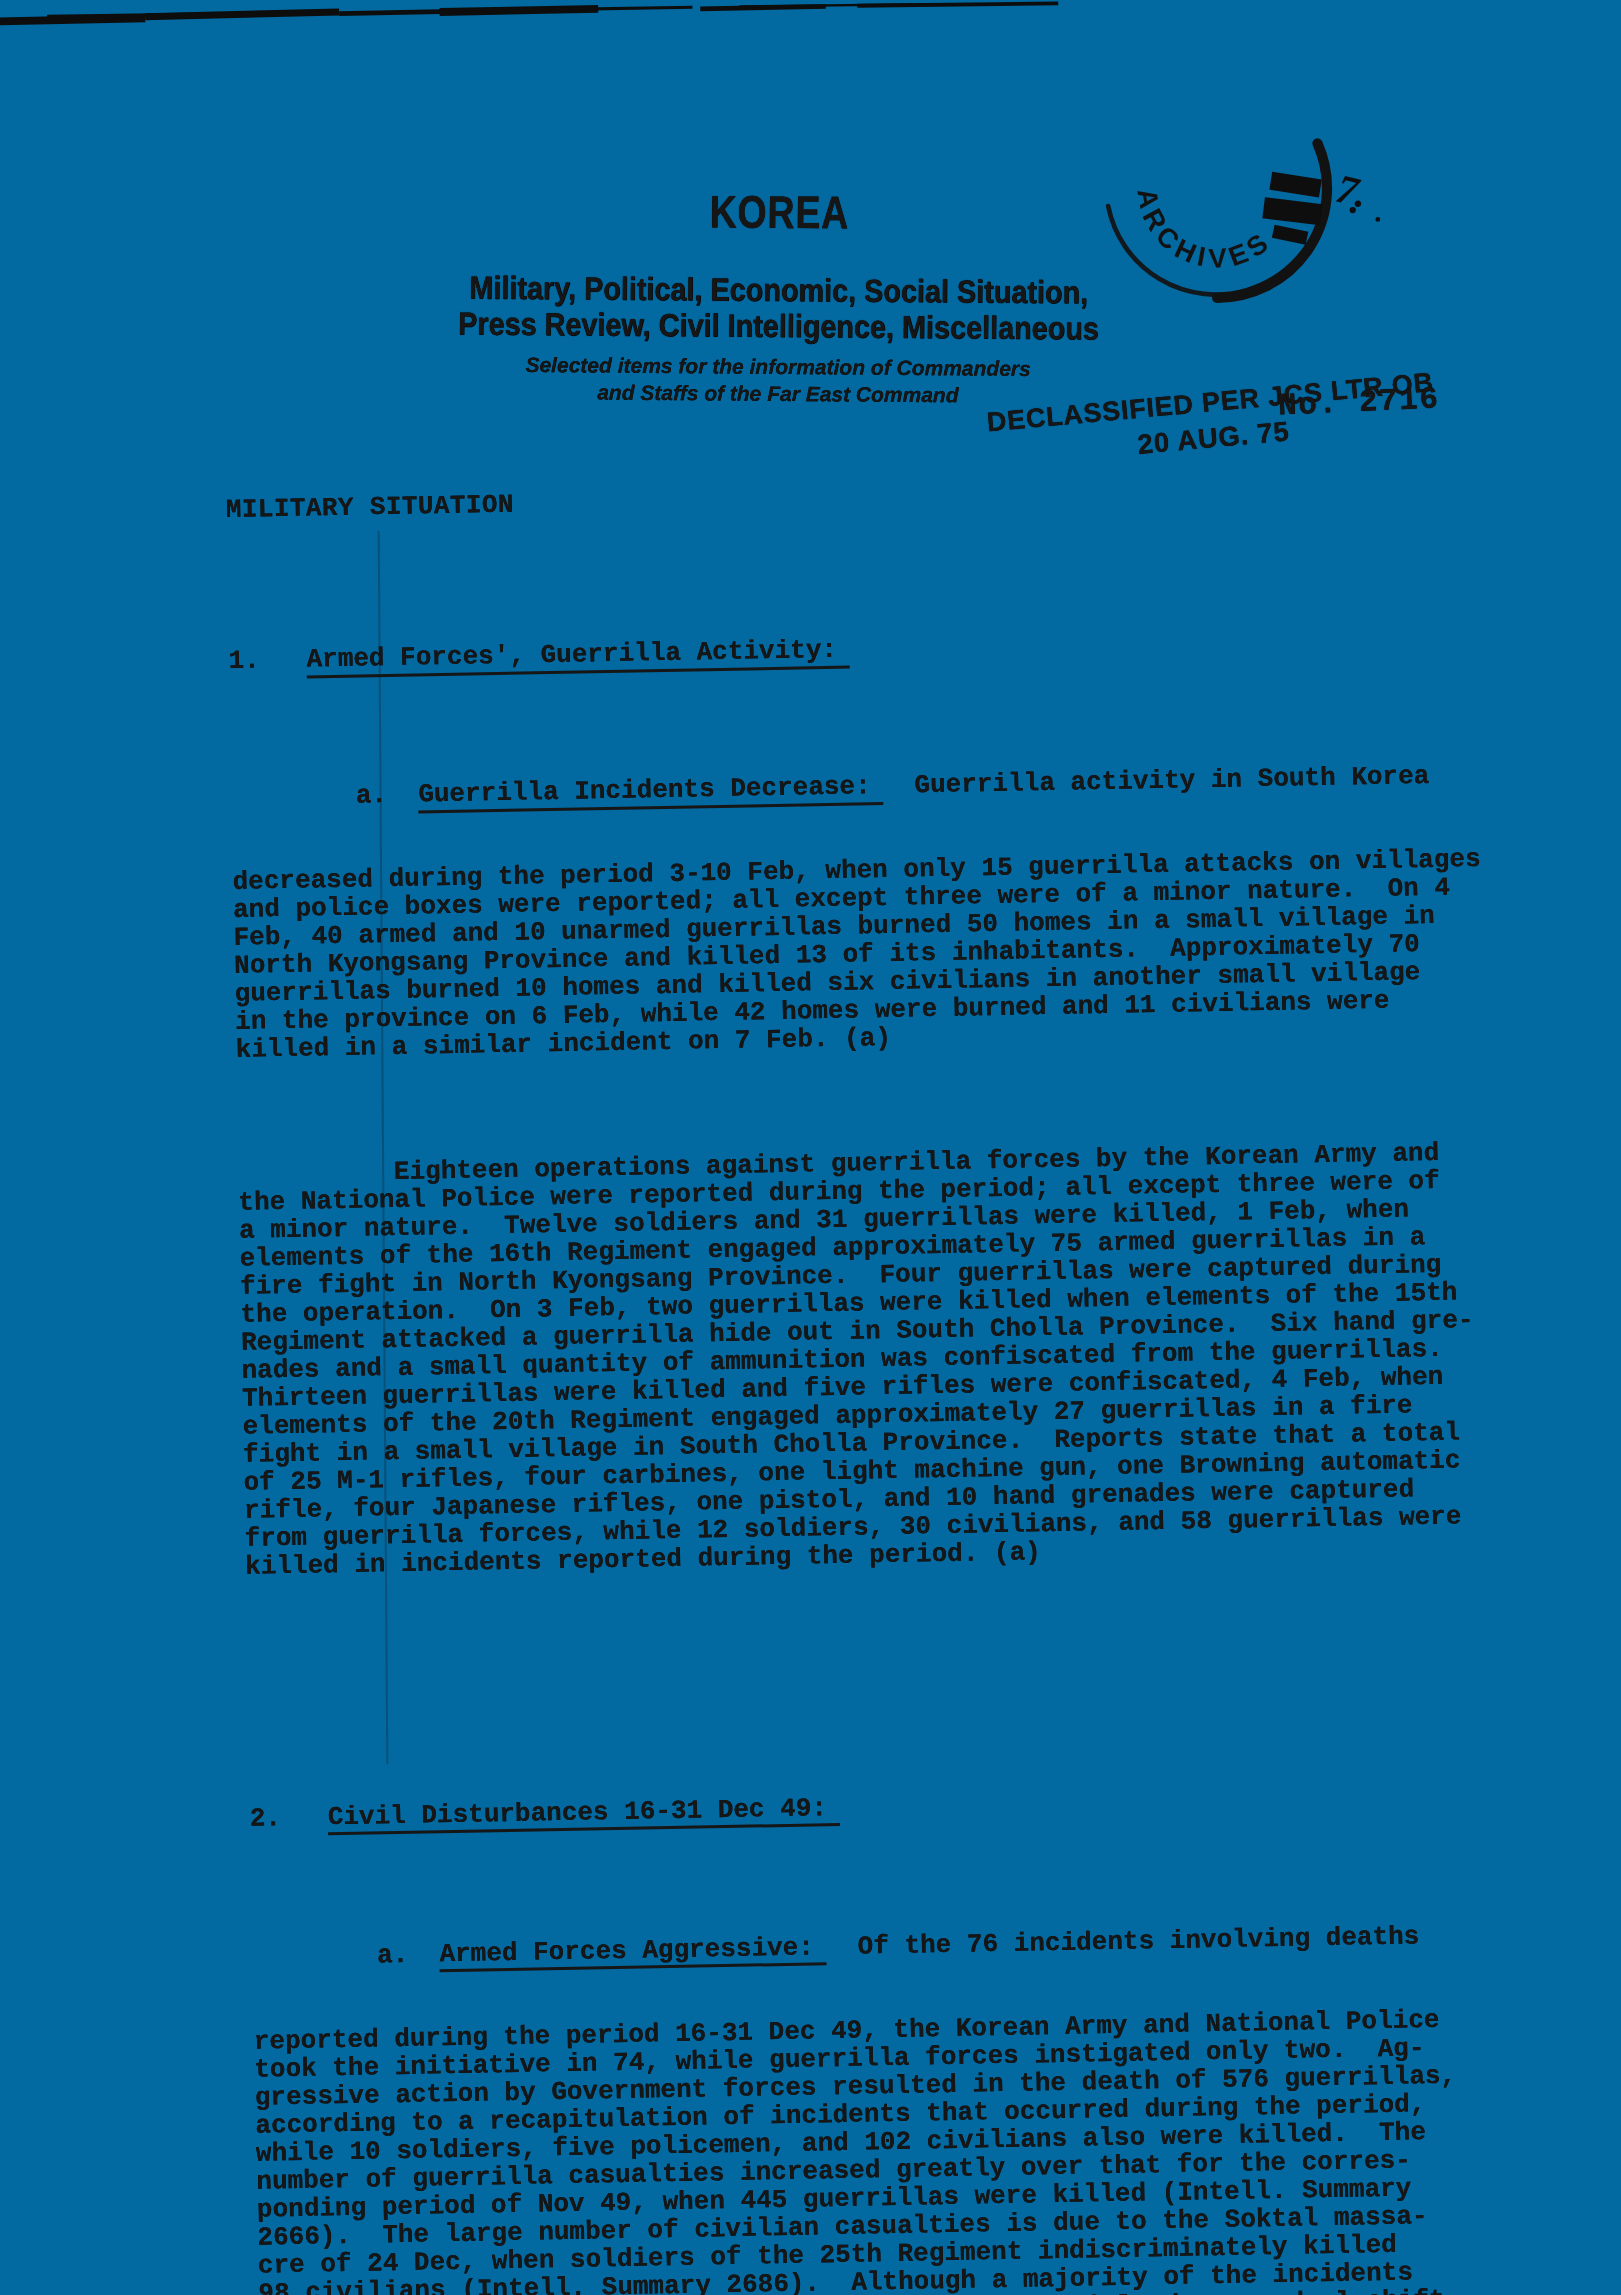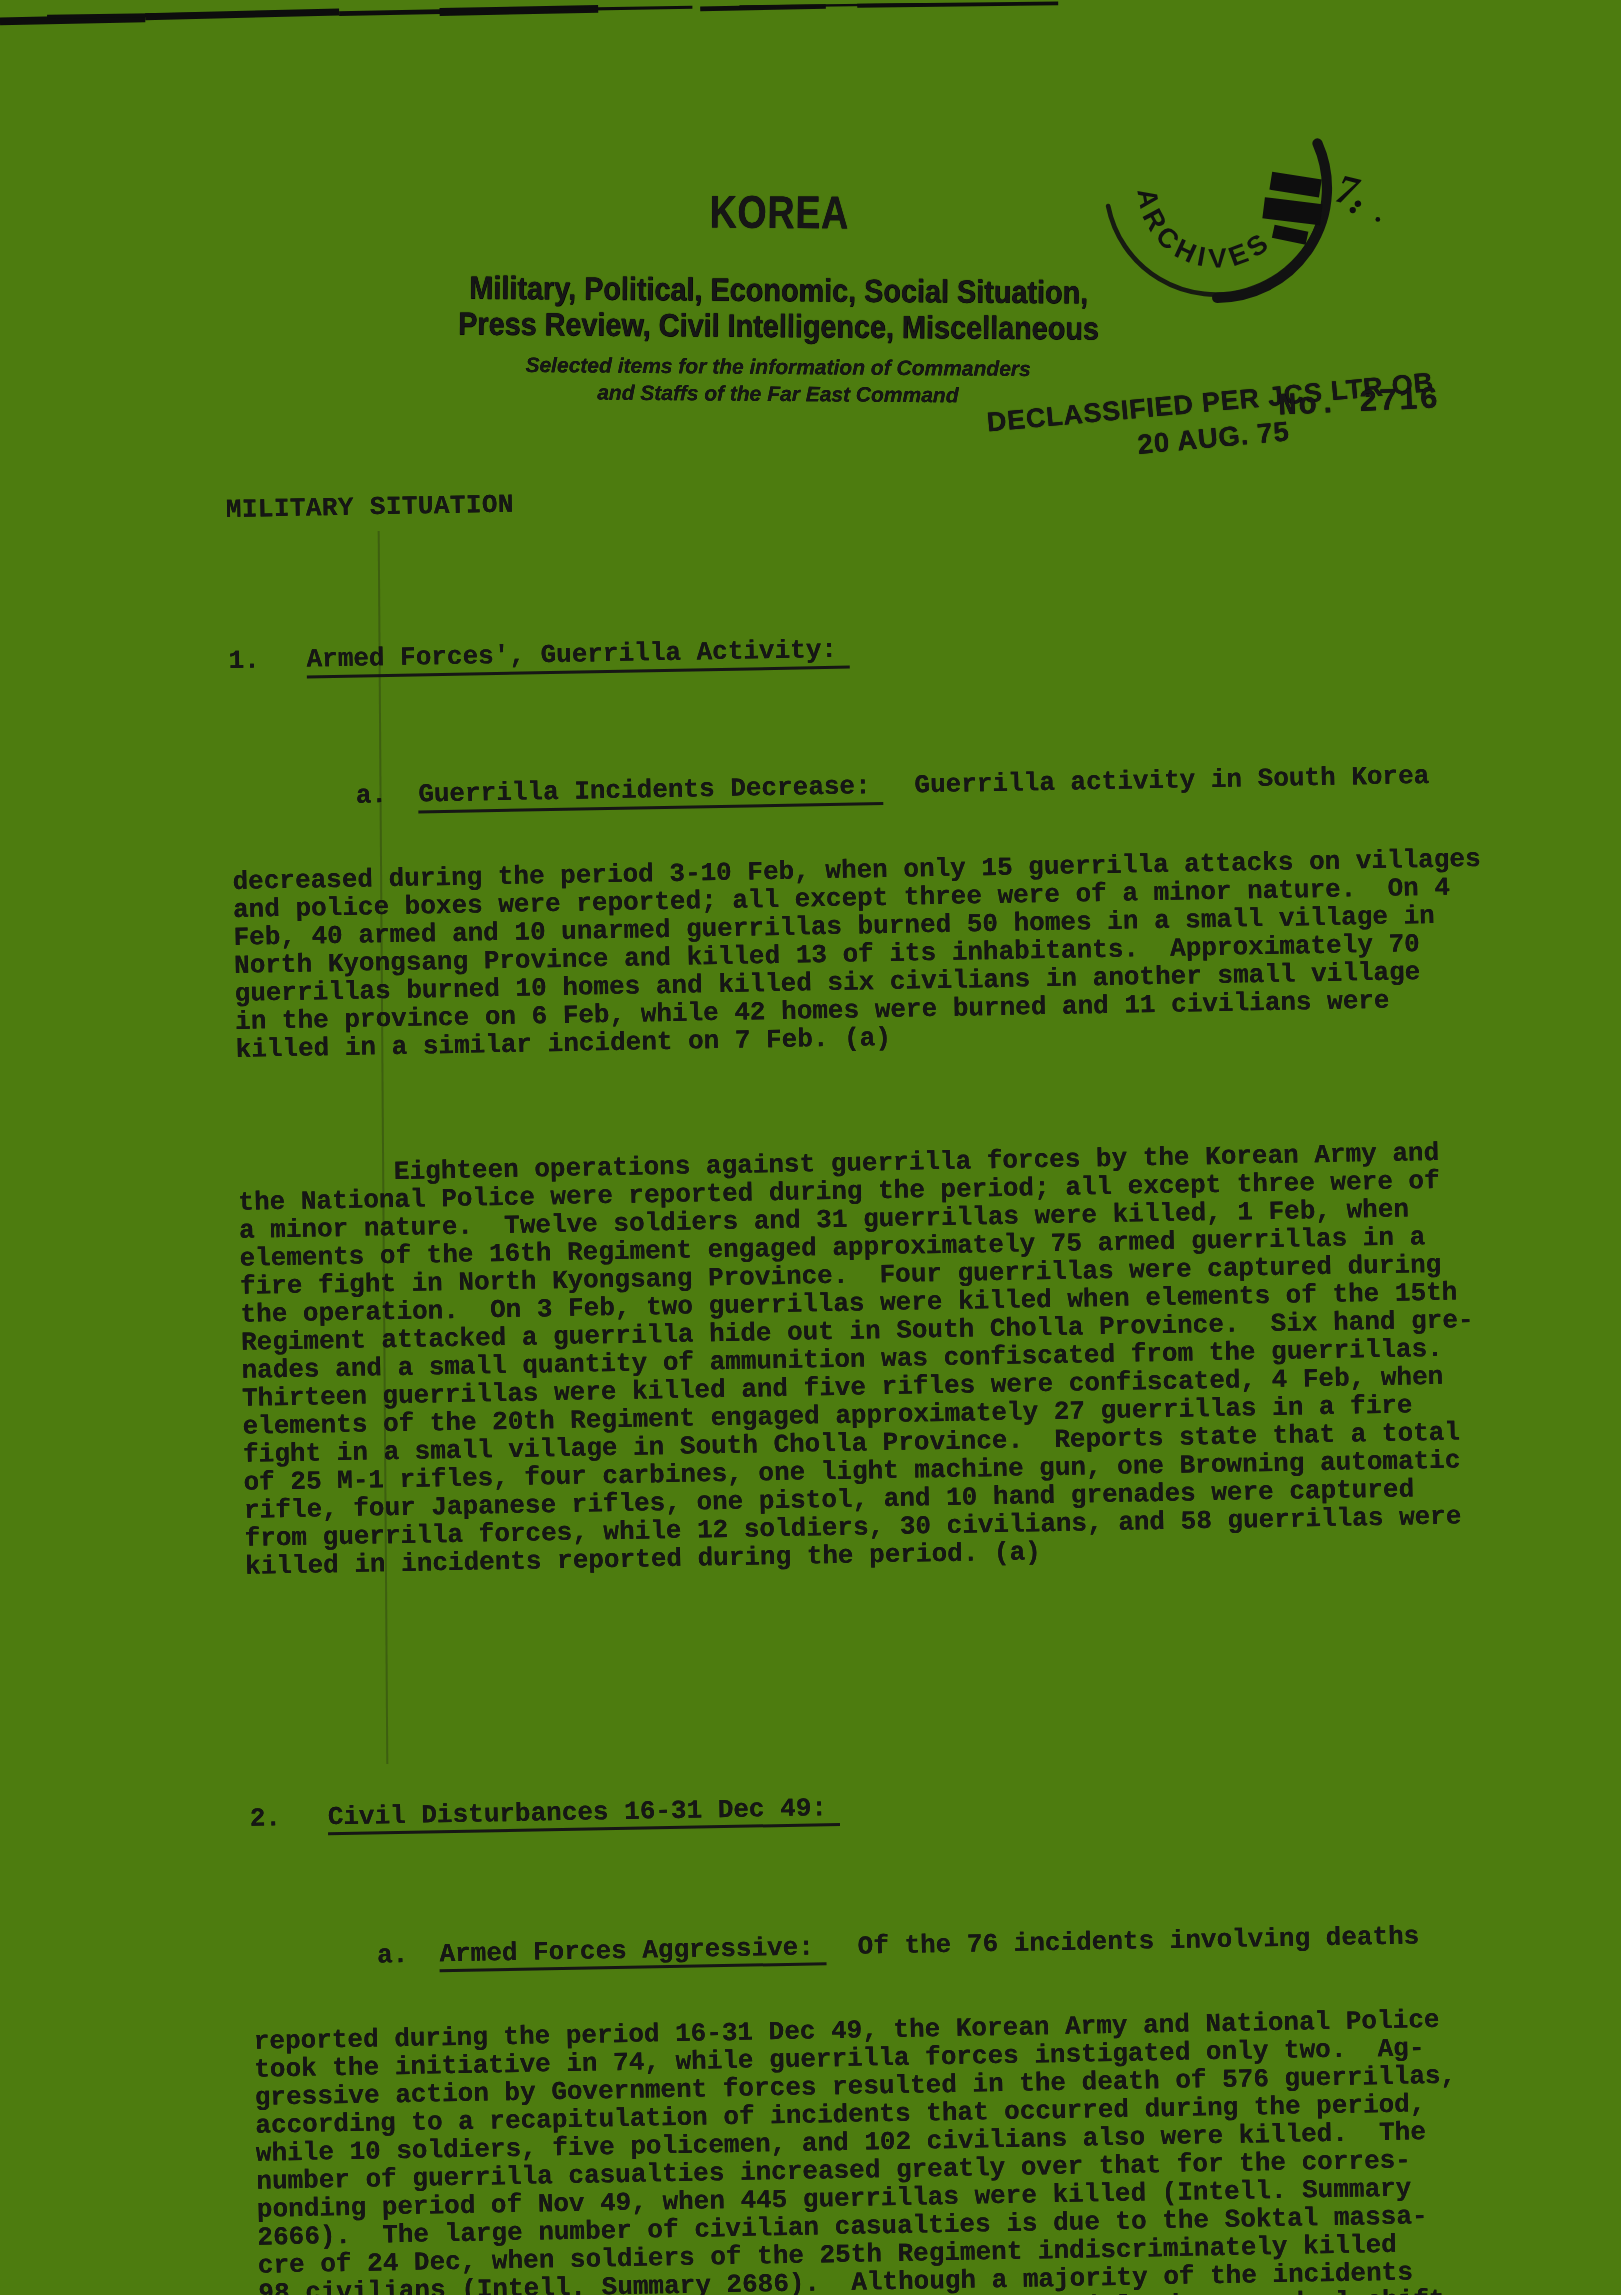--- a/index.html
+++ b/index.html
@@ -1,18 +1,18 @@
 <!DOCTYPE html>
 <html style="font-size:12.6px"><head>
 <meta charset="utf-8">
 <style>
   html,body { margin:0; padding:0; background:#e8e8e4; }
   .page {
     position:relative; width:1622px; height:2295px;
-    background:#4d7c0f; overflow:hidden;
+    background:#0369a1; overflow:hidden;
     color:#161616;
   }
   
   .header { position:absolute; left:0; top:0; width:1562px; text-align:center;
             transform:rotate(.45deg); transform-origin:50% 0; }
   .doc-title {
     position:absolute; left:0; right:0; top:185px;
     font:700 46px "Liberation Sans", sans-serif; letter-spacing:0.8px;
     transform:scaleX(.82); text-shadow:0 0 0.8px #000;
   }

